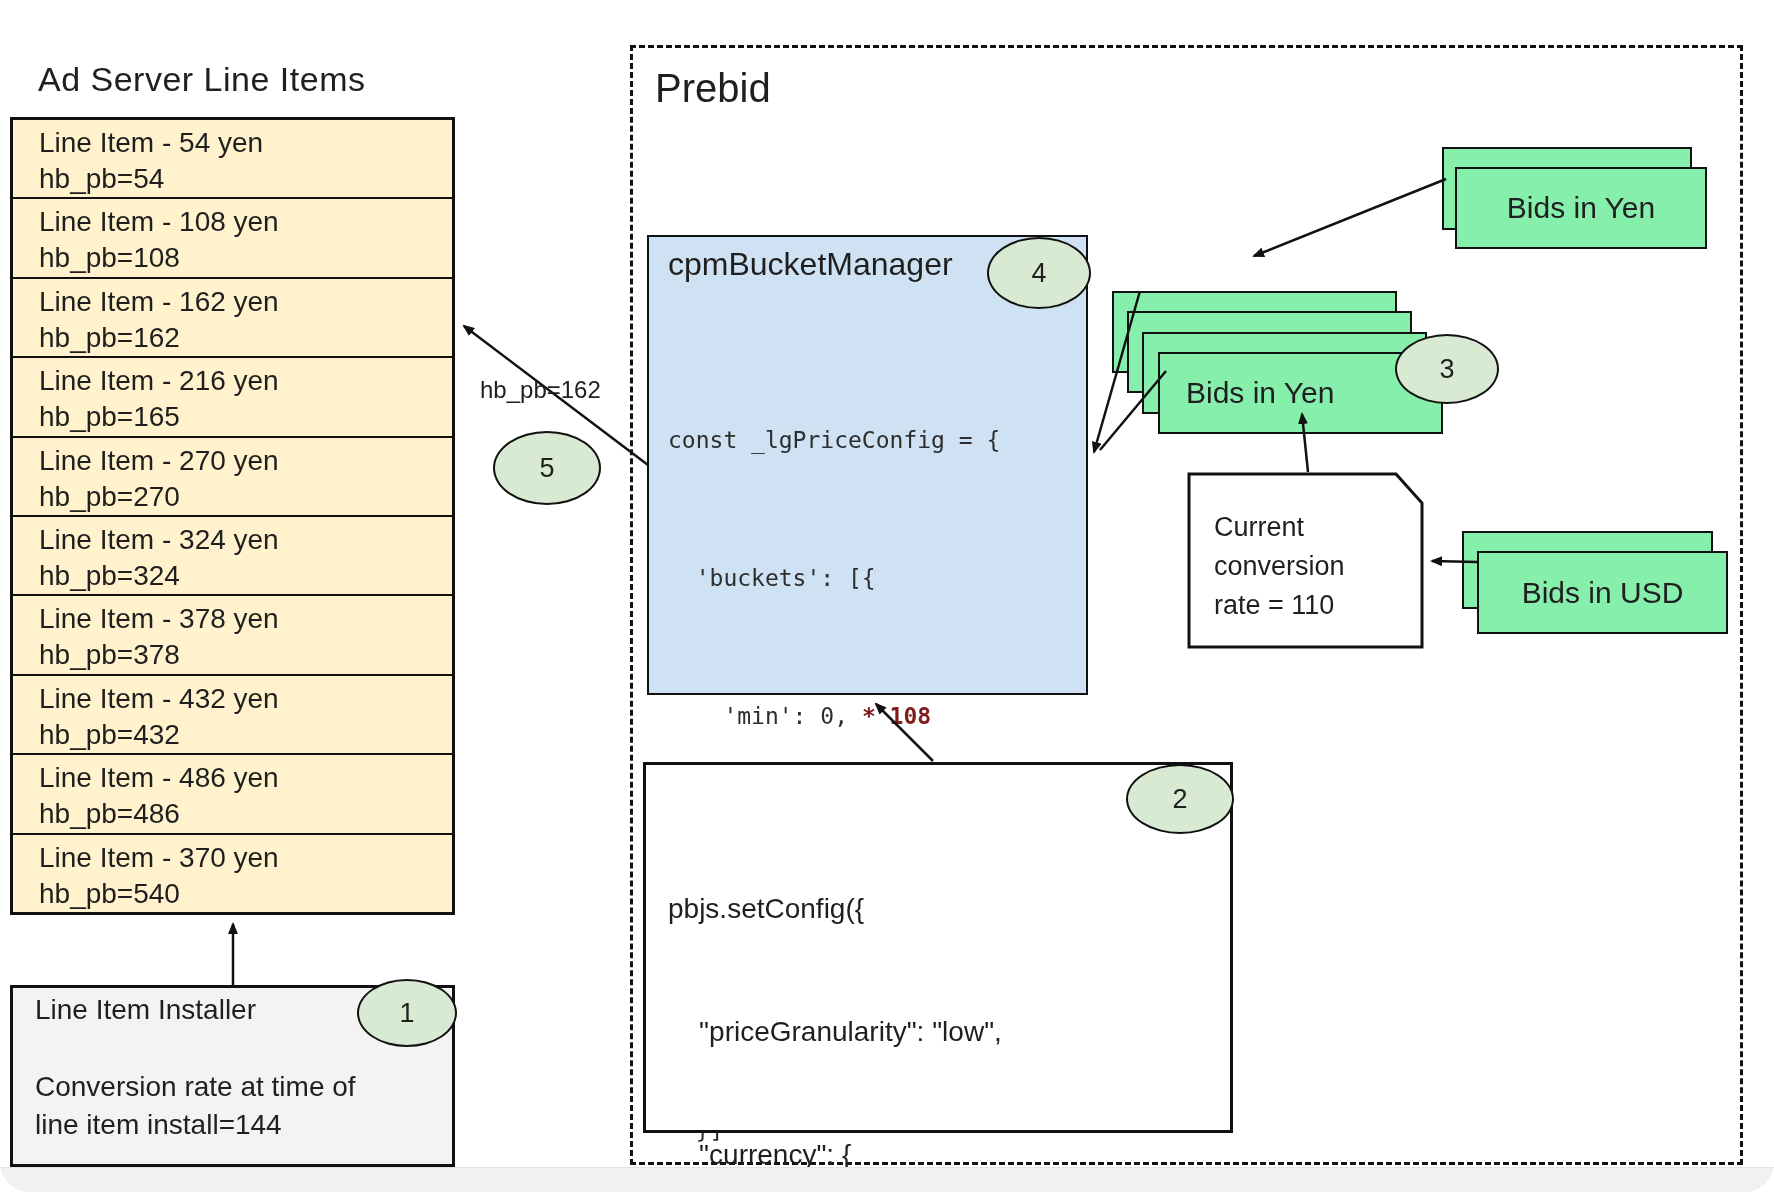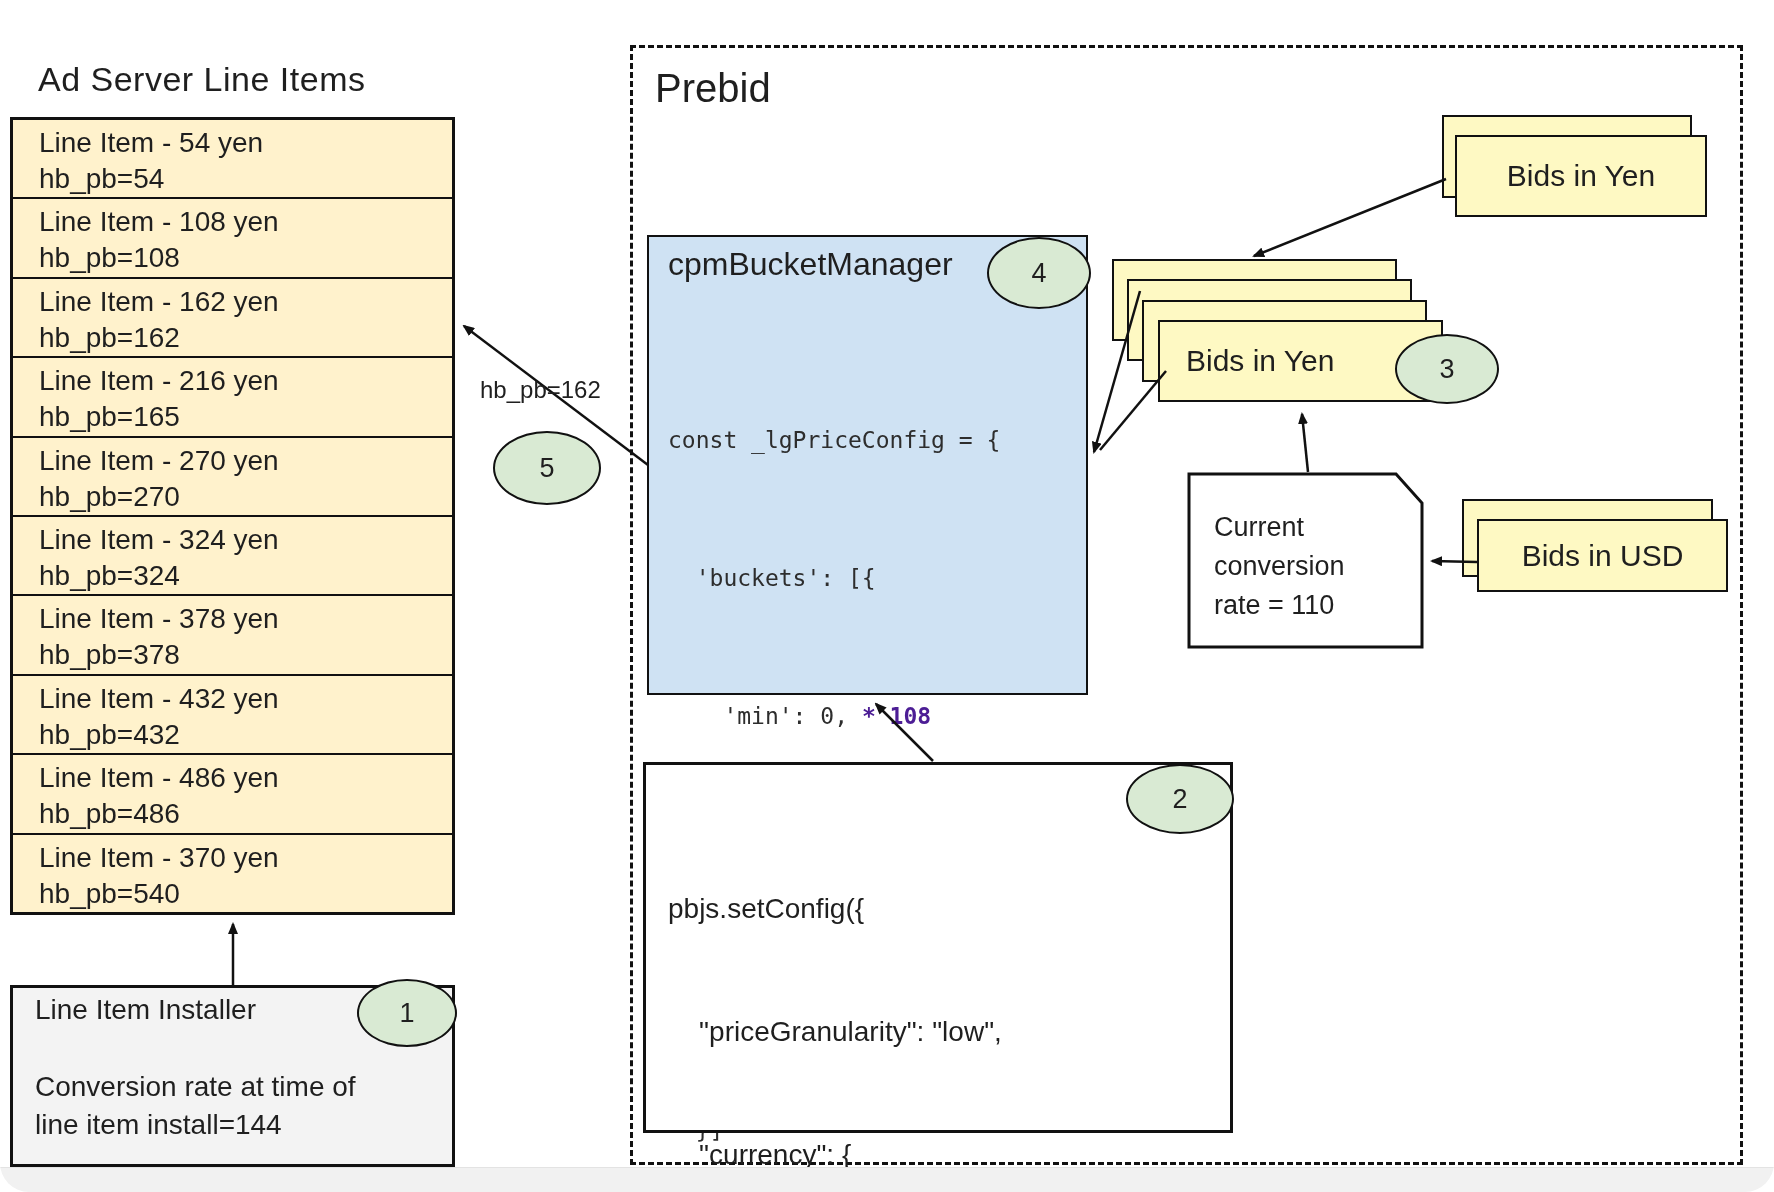--- a/index.html
+++ b/index.html
@@ -23,28 +23,28 @@
 
   
   #prebid-frame{left:630px;top:45px;width:1113px;height:1120px;border:3px dashed #111;box-sizing:border-box;}
   #prebid-title{left:655px;top:66px;font-size:40px;}
 
   
   #cpm-box{left:647px;top:235px;width:441px;height:460px;background:#cfe2f3;border:2.5px solid #111;box-sizing:border-box;}
   #cpm-label{left:668px;top:246px;font-size:32px;}
   #cpm-code{left:668px;top:325px;font-family:"DejaVu Sans Mono","Liberation Mono",monospace;
             font-size:23px;line-height:46px;color:#2d2d2d;white-space:pre;}
-  #cpm-code .b{font-weight:700;color:#4c1d95;}
+  #cpm-code .b{font-weight:700;color:#7f1d1d;}
 
   
   #setconfig-box{left:643px;top:762px;width:590px;height:371px;background:#ffffff;border:3px solid #111;box-sizing:border-box;}
   #setconfig-code{left:668px;top:806px;font-size:28px;line-height:41px;white-space:pre;}
 
   
-  .card{background:#fef9c3;border:2.5px solid #111;box-sizing:border-box;}
+  .card{background:#86efac;border:2.5px solid #111;box-sizing:border-box;margin-top:32px;}
   .card-label{width:100%;height:100%;display:flex;align-items:center;justify-content:center;font-size:30px;}
   .card-label.left{justify-content:flex-start;padding-left:26px;box-sizing:border-box;}
 
   
   #conv-note-text{left:1214px;top:508px;font-size:27px;line-height:39px;}
 
   
   .badge{background:#d9ead3;border:2.5px solid #111;border-radius:50%;
          display:flex;align-items:center;justify-content:center;font-size:27px;z-index:6;}
 
@@ -167,21 +167,21 @@
   <svg class="abs" style="left:1186px;top:471px;z-index:1;" width="240" height="179" viewBox="0 0 240 179">
     <polygon points="3,3 210,3 236,32 236,176 3,176" fill="#ffffff" stroke="#111" stroke-width="3"></polygon>
   </svg>
   <div class="abs" id="conv-note-text" style="z-index:2;">
     <div>Current</div>
     <div>conversion</div>
     <div>rate = 110</div>
   </div>
 
   <div class="abs card" style="left:1462px;top:499px;width:251px;height:78px;"></div>
-  <div class="abs card" style="left:1477px;top:519px;width:251px;height:73px;">
+  <div class="abs card" style="left:1477px;top:519px;width:251px;height:83px;">
     <div class="card-label">Bids in USD</div>
   </div>
 
   <div class="abs" id="hb-label">hb_pb=162</div>
   <div class="abs badge" style="left:493px;top:431px;width:104px;height:70px;">
       <span>5</span>
     </div>
 
   <svg id="arrows" class="abs" width="1774" height="1192" viewBox="0 0 1774 1192">
     <defs>

